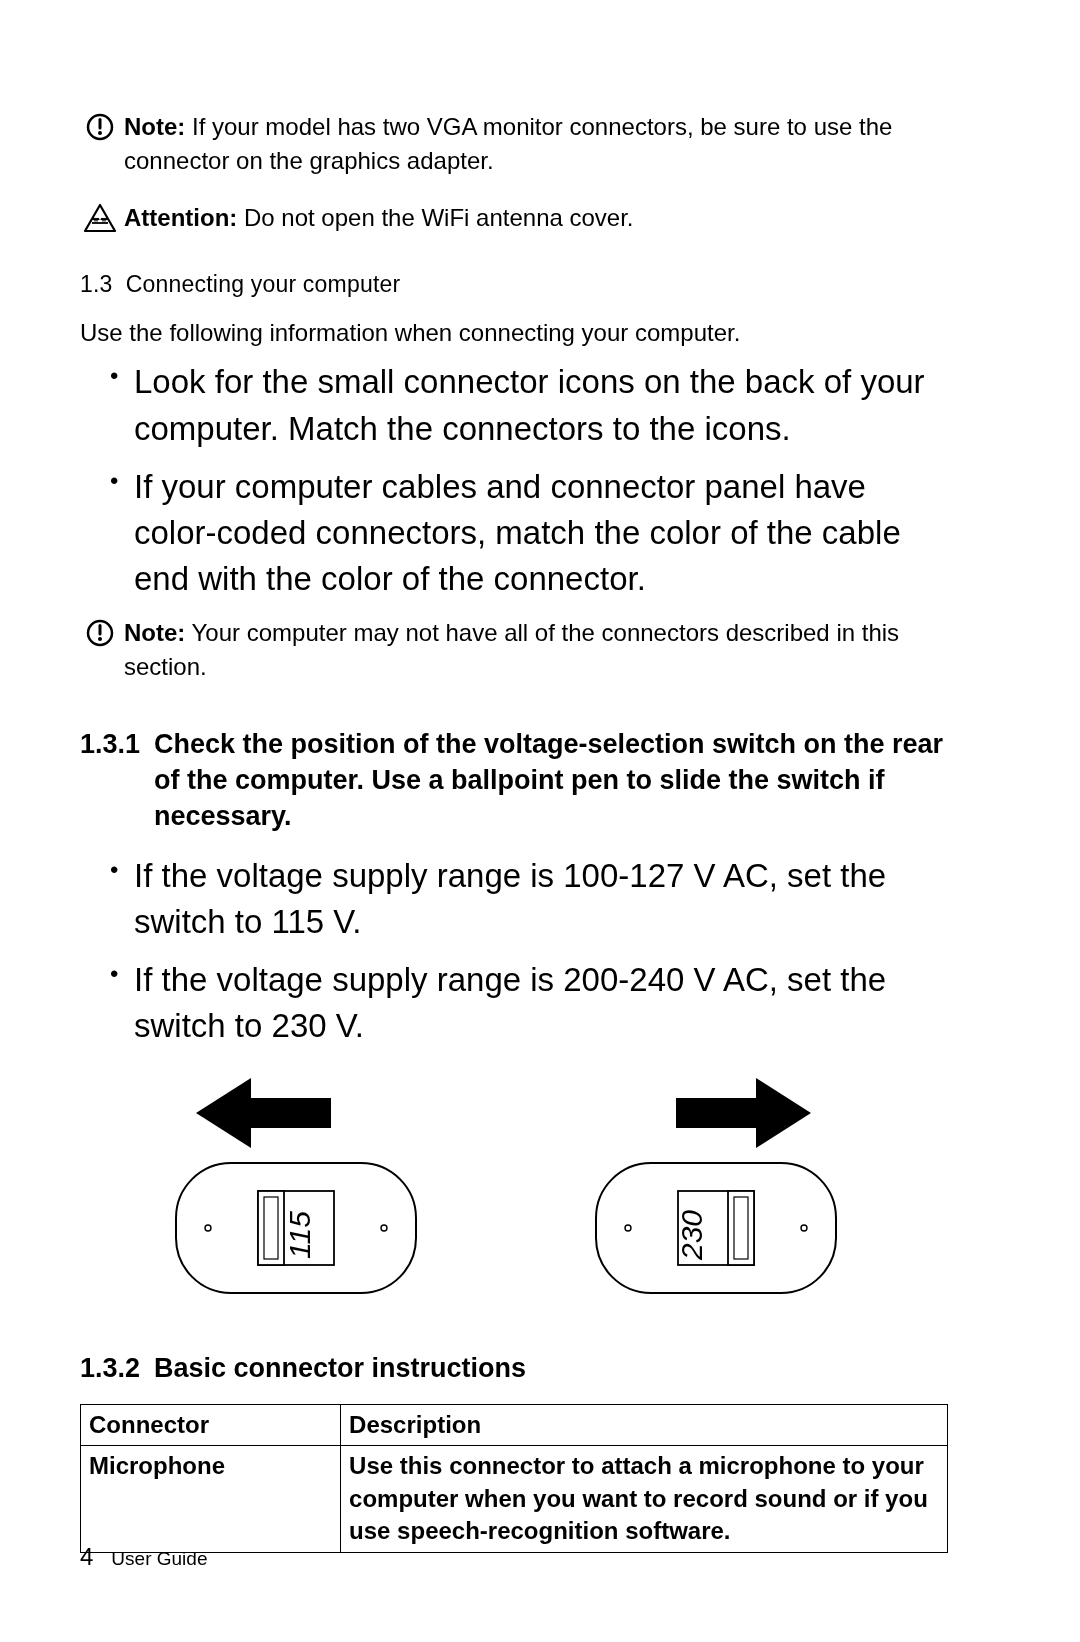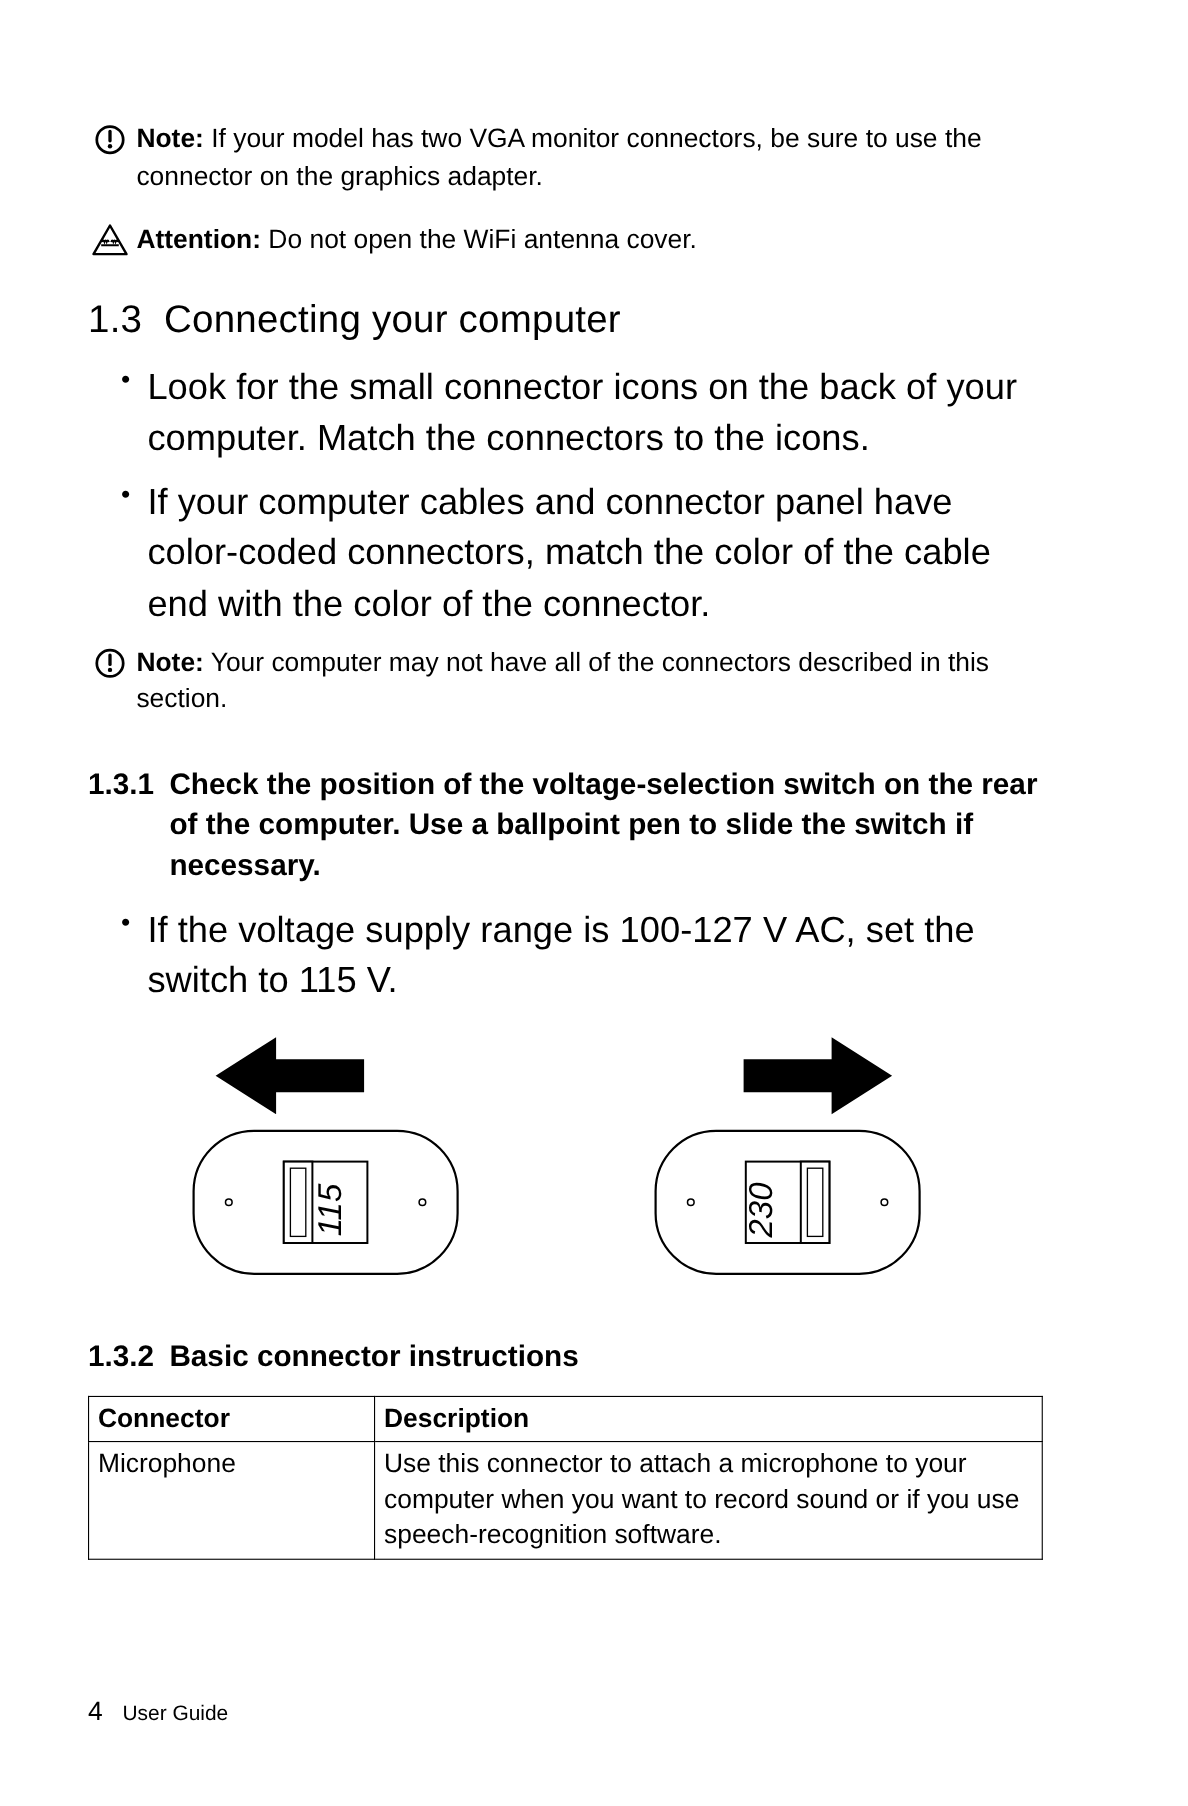--- a/index.html
+++ b/index.html
@@ -2,32 +2,32 @@
 <html><head>
 <meta charset="utf-8">
 <style>
   * { box-sizing: border-box; margin: 0; padding: 0; }
   html, body { width: 1080px; height: 1642px; background: #fff; font-family: "Helvetica Neue", Helvetica, Arial, sans-serif; color: #000; }
   .page { position: relative; width: 1028px; height: 1642px; padding: 110px 80px 0 80px; }
   .notice { display: flex; align-items: flex-start; margin-bottom: 24px; }
   .notice .icon-wrap { flex: 0 0 40px; display: flex; justify-content: center; padding-top: 2px; }
   .notice .text { flex: 1; font-size: 24px; line-height: 1.4; padding-left: 4px; }
   .notice .text b { font-weight: 700; }
-  .h2 { font-size: 35px; font-weight: 400; margin: 36px 0 18px 0; letter-spacing: 0.2px; }
+  .h2 { font-size: 23px; font-weight: 400; margin: 36px 0 18px 0; letter-spacing: 0.2px; }
   .intro { font-size: 24px; line-height: 1.4; margin-bottom: 10px; }
   ul.bullets { list-style: none; padding-left: 30px; margin-bottom: 14px; }
   ul.bullets li { position: relative; font-size: 33px; line-height: 1.4; margin-bottom: 12px; padding-left: 24px; }
   ul.bullets li::before { content: "•"; position: absolute; left: 0; top: 0; font-size: 24px; }
   .h3 { font-size: 27px; font-weight: 700; margin: 42px 0 18px 0; line-height: 1.35; display: flex; }
   .h3 .num { flex: 0 0 74px; }
   .h3 .txt { flex: 1; }
   .diagram-row { display: flex; justify-content: flex-start; gap: 100px; margin: 18px 0 4px 56px; }
   .diagram { width: 320px; height: 240px; position: relative; }
   table.conn { width: 100%; border-collapse: collapse; margin-top: 12px; }
-  table.conn th, table.conn td { border: 1px solid #000; font-size: 24px; text-align: left; vertical-align: top; padding: 4px 8px; line-height: 1.35; font-weight: 400; }
+  table.conn th, table.conn td { border: 1px solid #000; font-size: 24px; text-align: left; vertical-align: top; padding: 4px 8px; line-height: 1.35; font-weight: 700; }
   table.conn th { font-weight: 700; }
   table.conn col.c1 { width: 30%; }
   .footer { position: absolute; left: 80px; bottom: 71px; font-size: 19px; }
   .footer .pn { font-size: 24px; margin-right: 18px; }
 </style>
 </head>
 <body>
 
 <div class="page">
 
@@ -54,20 +54,21 @@
       </svg>
     </div>
     <div class="text">
       <b>Attention:</b><span> Do not open the WiFi antenna cover.</span>
     </div>
   </div>
 
   <div class="h2">
     <span>1.3</span>&nbsp;&nbsp;<span>Connecting your computer</span>
   </div>
+  <div class="intro">Use the following information when connecting your computer.</div>
   <ul class="bullets">
     <li>Look for the small connector icons on the back of your computer. Match the connectors to the icons.</li>
     <li>If your computer cables and connector panel have color-coded connectors, match the color of the cable end with the color of the connector.</li>
   </ul>
 
   <div class="notice">
     <div class="icon-wrap">
       <svg width="30" height="30" viewBox="0 0 30 30">
         <circle cx="15" cy="15" r="12" fill="none" stroke="#000" stroke-width="2.5"></circle>
         <line x1="15" y1="7.5" x2="15" y2="16" stroke="#000" stroke-width="3" stroke-linecap="round"></line>
@@ -80,20 +81,21 @@
   </div>
 
   <div class="h3">
     <span class="num">1.3.1</span>
     <span class="txt">Check the position of the voltage-selection switch on the rear of the computer. Use a ballpoint pen to slide the switch if necessary.</span>
   </div>
 
 
   <ul class="bullets">
     <li>If the voltage supply range is 100-127 V AC, set the switch to 115 V.</li>
+    <li>If the voltage supply range is 200-240 V AC, set the switch to 230 V.</li>
   </ul>
 
   <div class="diagram-row">
 
     <div class="diagram">
       <svg width="320" height="240" viewBox="0 0 320 240">
 
         <g transform="translate(60,5)">
           <polygon points="0,40 55,5 55,25 135,25 135,55 55,55 55,75" fill="#000"></polygon>
         </g>

